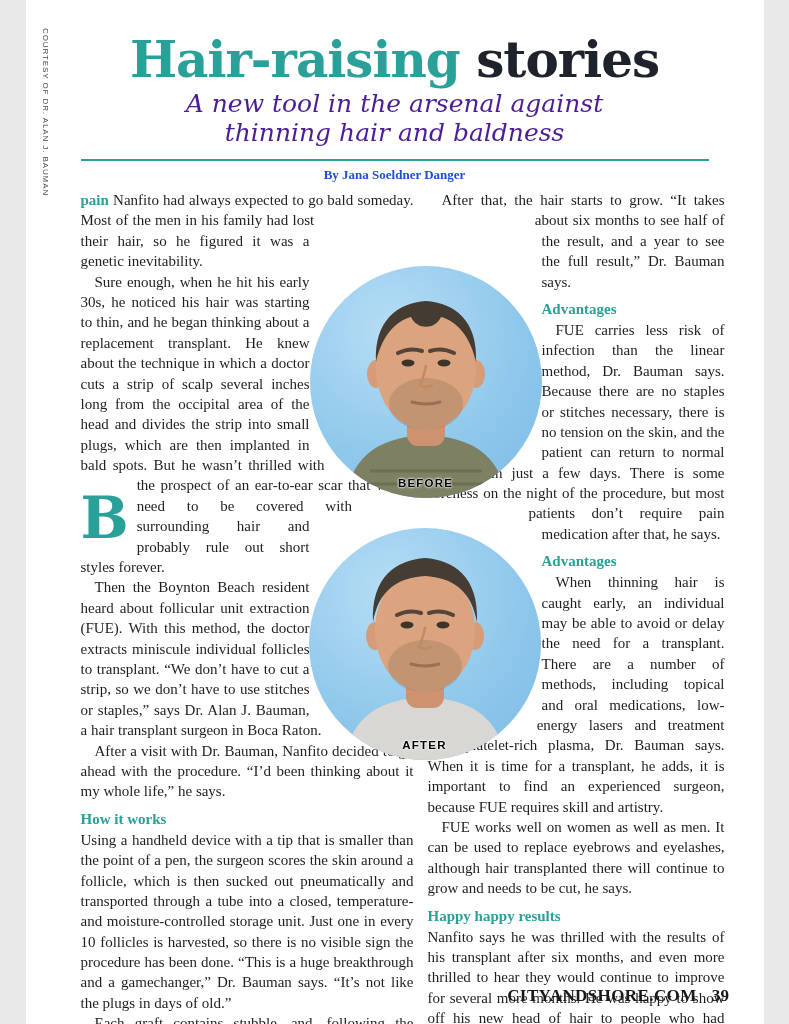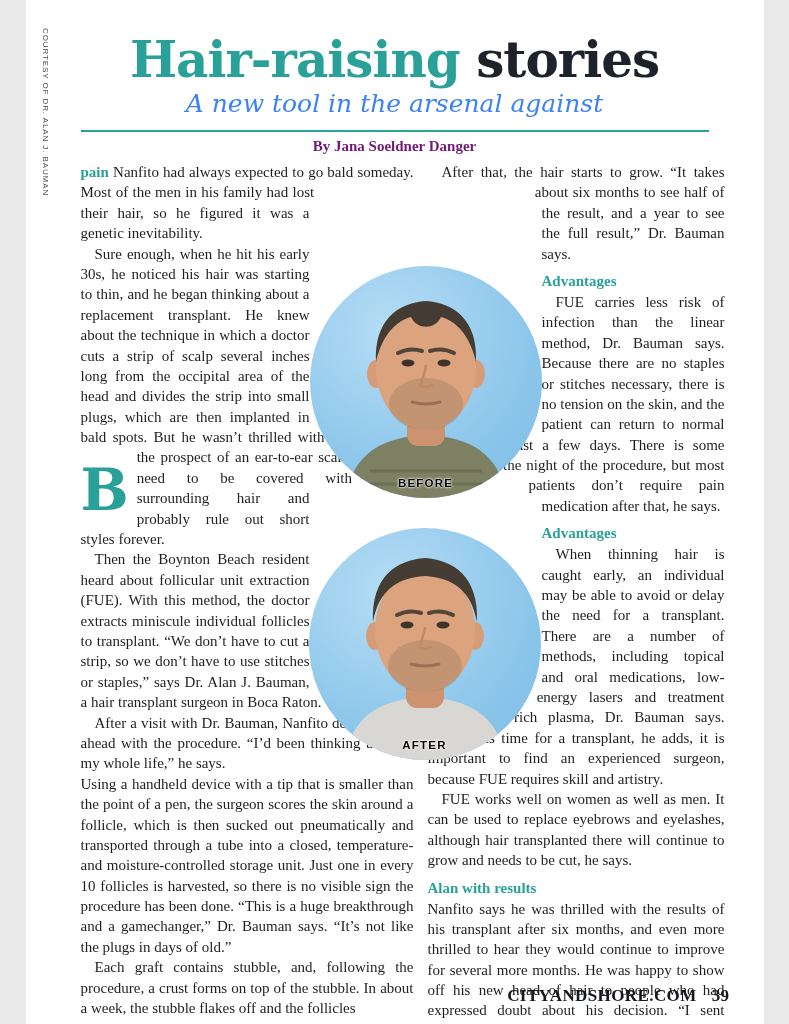--- a/index.html
+++ b/index.html
@@ -23,26 +23,26 @@
   }
   
   .header{ text-align:center;padding-top:34px; }
   .title{
     font-family:"DejaVu Serif",serif;font-weight:bold;
     font-size:50px;line-height:1.02;letter-spacing:-1px;color:var(--title-ink);
   }
   .title .accent{color:var(--accent);}
   .subtitle{
     font-family:"DejaVu Serif",serif;font-style:italic;
-    font-size:25px;line-height:1.16;color:#3b82f6;margin-top:4px;
+    font-size:25px;line-height:1.16;color:#4c1d95;margin-top:4px;
   }
   .rule{height:2px;background:var(--accent);margin:12px 55px 0 55px;}
   .byline{
     font-family:"Liberation Serif",serif;font-weight:bold;
-    font-size:15px;margin-top:6px;color:#701a75;
+    font-size:13px;margin-top:6px;color:#1d4ed8;
   }
   
   .columns{display:flex;padding:7px 39px 0 55px;gap:14px;}
   .col-left{width:333px;flex:0 0 333px;}
   .col-right{flex:1;min-width:0;}
   .columns p{
     margin:0;font-size:15px;line-height:1.36;text-align:justify;color:var(--ink);
   }
   .indent{text-indent:14px;}
   .section-heading{
@@ -87,46 +87,48 @@
 <body>
 
 <div class="page">
 
   <div class="credit-vertical">COURTESY OF DR. ALAN J. BAUMAN</div>
 
   <div class="header">
     <div class="title"><span class="accent">Hair-raising</span><span> stories</span></div>
     <div class="subtitle">
       <div>A new tool in the arsenal against</div>
+      <div>thinning hair and baldness</div>
     </div>
     <div class="rule"></div>
     <div class="byline">By Jana Soeldner Danger</div>
   </div>
 
   <div class="columns">
     <div class="col-left">
       <div class="spacer sp-before-l"></div>
       <div class="spacer sp-after-l"></div>
       <p><span class="dropcap">B</span><span class="lead-bold">pain</span><span> Nanfito had always expected to go bald someday. Most of the men in his family had lost their hair, so he figured it was a genetic inevitability.</span></p>
       <p class="indent">Sure enough, when he hit his early 30s, he noticed his hair was starting to thin, and he began thinking about a replacement transplant. He knew about the technique in which a doctor cuts a strip of scalp several inches long from the occipital area of the head and divides the strip into small plugs, which are then implanted in bald spots. But he wasn’t thrilled with the prospect of an ear-to-ear scar that would need to be covered with surrounding hair and probably rule out short styles forever.</p>
       <p class="indent">Then the Boynton Beach resident heard about follicular unit extraction (FUE). With this method, the doctor extracts miniscule individual follicles to transplant. “We don’t have to cut a strip, so we don’t have to use stitches or staples,” says Dr. Alan J. Bauman, a hair transplant surgeon in Boca Raton.</p>
       <p class="indent">After a visit with Dr. Bauman, Nanfito decided to go ahead with the procedure. “I’d been thinking about it my whole life,” he says.</p>
+      <div class="section-heading">How it works</div>
       <p>Using a handheld device with a tip that is smaller than the point of a pen, the surgeon scores the skin around a follicle, which is then sucked out pneumatically and transported through a tube into a closed, temperature- and moisture-controlled storage unit. Just one in every 10 follicles is harvested, so there is no visible sign the procedure has been done. “This is a huge breakthrough and a gamechanger,” Dr. Bauman says. “It’s not like the plugs in days of old.”</p>
       <p class="indent">Each graft contains stubble, and, following the procedure, a crust forms on top of the stubble. In about a week, the stubble flakes off and the follicles</p>
     </div>
     <div class="col-right">
       <div class="spacer sp-before-r"></div>
       <div class="spacer sp-after-r"></div>
       <p class="indent">After that, the hair starts to grow. “It takes about six months to see half of the result, and a year to see the full result,” Dr. Bauman says.</p>
       <div class="section-heading">Advantages</div>
       <p class="indent">FUE carries less risk of infection than the linear method, Dr. Bauman says. Because there are no staples or stitches necessary, there is no tension on the skin, and the patient can return to normal activities in just a few days. There is some soreness on the night of the procedure, but most patients don’t require pain medication after that, he says.</p>
       <div class="section-heading">Advantages</div>
       <p class="indent">When thinning hair is caught early, an individual may be able to avoid or delay the need for a transplant. There are a number of methods, including topical and oral medications, low-energy lasers and treatment with platelet-rich plasma, Dr. Bauman says. When it is time for a transplant, he adds, it is important to find an experienced surgeon, because FUE requires skill and artistry.</p>
       <p class="indent">FUE works well on women as well as men. It can be used to replace eyebrows and eyelashes, although hair transplanted there will continue to grow and needs to be cut, he says.</p>
-      <div class="section-heading">Alan with results</div>
+      <div class="section-heading">Happy happy results</div>
       <p>Nanfito says he was thrilled with the results of his transplant after six months, and even more thrilled to hear they would continue to improve for several more months. He was happy to show off his new head of hair to people who had expressed doubt about his decision. “I sent photos to my friends and family,” he says. “Everybody compliments me. I’m a new man.”</p>
 
     </div>
   </div>
 
   <div class="photo photo-before">
     <svg viewBox="0 0 232 232">
       <rect x="0" y="0" width="232" height="232" fill="none"></rect>
       <path d="M36,232 C42,186 74,171 116,169 C158,171 190,186 196,232 Z" fill="#7e8063"></path>
       <path d="M60,205 L172,205 M52,218 L180,218" stroke="#6d6f53" stroke-width="3" fill="none"></path>

